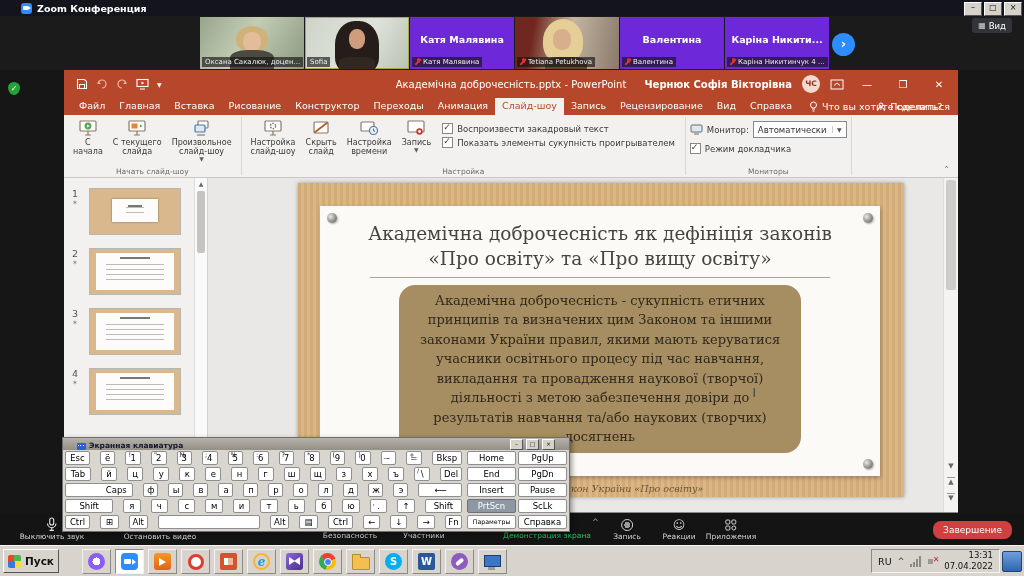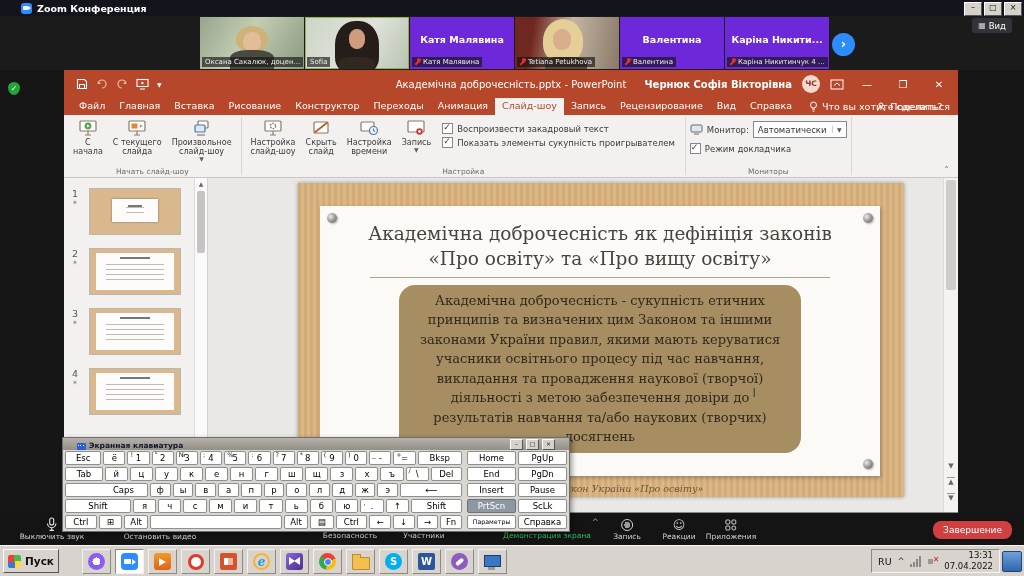--- a/index.html
+++ b/index.html
@@ -127,21 +127,21 @@
   .osk-title{height:12px;background:linear-gradient(#b6b2aa,#948f86);display:flex;align-items:flex-end;gap:3px;
     padding:0 14px;}
   .osk-ic{width:9px;height:7px;background:#2b5fd0;border-radius:1px;flex:0 0 auto;position:relative;}
   .osk-ic::after{content:"";position:absolute;left:1px;top:1.5px;width:7px;height:1.5px;
     background:repeating-linear-gradient(90deg,#fff 0 1px,transparent 1px 2.4px);}
   .osk-title .ot{flex:1;font-size:7.5px;font-weight:bold;color:#14142e;white-space:nowrap;overflow:hidden;}
   .oskbtn{width:11px;height:9px;background:#d6d2ca;border:1px solid;border-color:#fff #555 #555 #fff;
     font-size:6px;line-height:7px;text-align:center;color:#111;flex:0 0 auto;}
   .keys{position:absolute;left:2px;right:2px;top:13px;bottom:2px;display:flex;flex-direction:column;gap:1.5px;}
   .krow{flex:1;display:flex;gap:5px;}
-  .kmain{flex:1;display:flex;gap:2px;}
+  .kmain{flex:1;display:flex;gap:10px;}
   .knav{width:100px;display:flex;gap:2px;}
   .key{flex:1 1 0;background:#fff;border:1px solid #8f8f8f;border-radius:2px;position:relative;
     display:flex;align-items:center;justify-content:center;font-size:8.5px;color:#000;min-width:0;overflow:hidden;}
   .key .sub{position:absolute;left:2px;top:-1px;font-size:6.5px;color:#222;}
   .key.hl{background:#8e98a2;border-color:#6a737d;color:#fff;}
   .key.small{font-size:6.3px;}
   
   .ztoolbar{position:absolute;left:0;top:513px;width:1024px;height:32px;background:#141414;z-index:20;}
   .zt{position:absolute;transform:translateX(-50%);display:flex;flex-direction:column;align-items:center;}
   .zt .lbl{font-size:7.5px;color:#d4d4d4;white-space:nowrap;}

